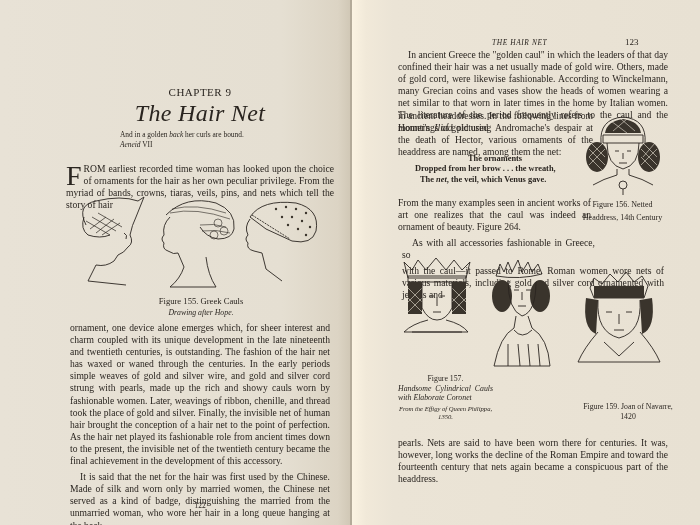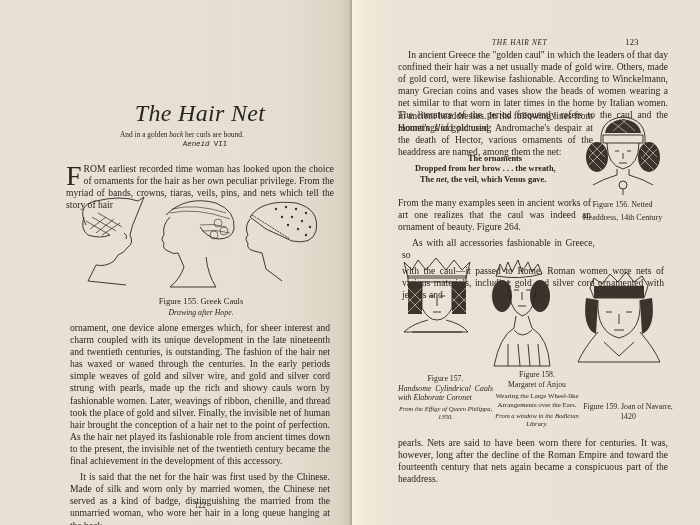--- a/index.html
+++ b/index.html
@@ -36,21 +36,21 @@
       text-align:center; font-size:11px; letter-spacing:0.5px;
     }
     .chapter-title {
       position:absolute; left:60px; width:280px; top:100px;
       text-align:center; font-size:24px; font-style:italic; letter-spacing:0.3px;
     }
     .epigraph {
       position:absolute; left:120px; width:170px; top:130px;
       font-size:7.4px; line-height:9.6px;
     }
-    .epigraph .src { text-align:center; font-style:italic;font-family:Liberation Mono, monospace; }
+    .epigraph .src { text-align:left; font-style:italic; }
     .epigraph .src span.r { font-style:normal; }
     .left-body-1 { position:absolute; left:66px; width:268px; top:163px; }
     .dropcap {
       float:left; font-size:28px; line-height:22px; margin:2px 2px 0 0;
     }
     .fig155 { position:absolute; left:66px; top:195px; width:270px; height:95px; }
     .fig155-cap {
       position:absolute; left:66px; width:270px; top:296px;
       text-align:center; font-size:8.6px; line-height:11px;
     }
@@ -108,20 +108,21 @@
   </style>
 </head>
 <body>
 
 <div class="spread">
 
   <div class="page page-left"></div>
   <div class="gutter"></div>
   <div class="page page-right"></div>
 
+  <div class="chapter-label">CHAPTER 9</div>
   <div class="chapter-title">The Hair Net</div>
 
   <div class="epigraph">
     <div><span>And in a golden </span><em>back</em><span> her curls are bound.</span></div>
     <div class="src"><span>Aeneid</span><span class="r"> VII</span></div>
   </div>
 
   <div class="text left-body-1">
     <span class="dropcap">F</span><span>ROM earliest recorded time woman has looked upon the choice of ornaments for the hair as her own peculiar privilege. From the myriad of bands, crowns, tiaras, veils, pins, and nets which tell the story of hair</span>
   </div>
@@ -260,22 +261,16 @@
         <path class="ink" d="M206 84 L221 98 L236 84"></path>
       </g>
     </svg>
   </div>
 
   <div class="fig157-cap">
     <div>Figure 157.</div>
     <div class="desc">Handsome Cylindrical Cauls with Elaborate Coronet</div>
     <div class="credit">From the Effigy of Queen Philippa, 1350.</div>
   </div>
-  <div class="fig158-cap">
-    <div>Figure 158.</div>
-    <div>Margaret of Anjou</div>
-    <div class="desc">Wearing the Large Wheel-like Arrangements over the Ears.</div>
-    <div class="credit">From a window in the Bodleian Library.</div>
-  </div>
   <div class="fig159-cap">Figure 159. Joan of Navarre, 1420</div>
 
-  <div class="text right-body-4">pearls. Nets are said to have been worn there for centuries. It was, however, long after the decline of the Roman Empire and toward the fourteenth century that nets again became a conspicuous part of the headdress.</div>
+  <div class="text right-body-4">pearls. Nets are said to have been worn there for centuries. It was, however, long works the decline of the Roman Empire and toward the fourteenth century that nets again became a conspicuous part of the headdress.</div>
 </div>
 
 </body></html>

